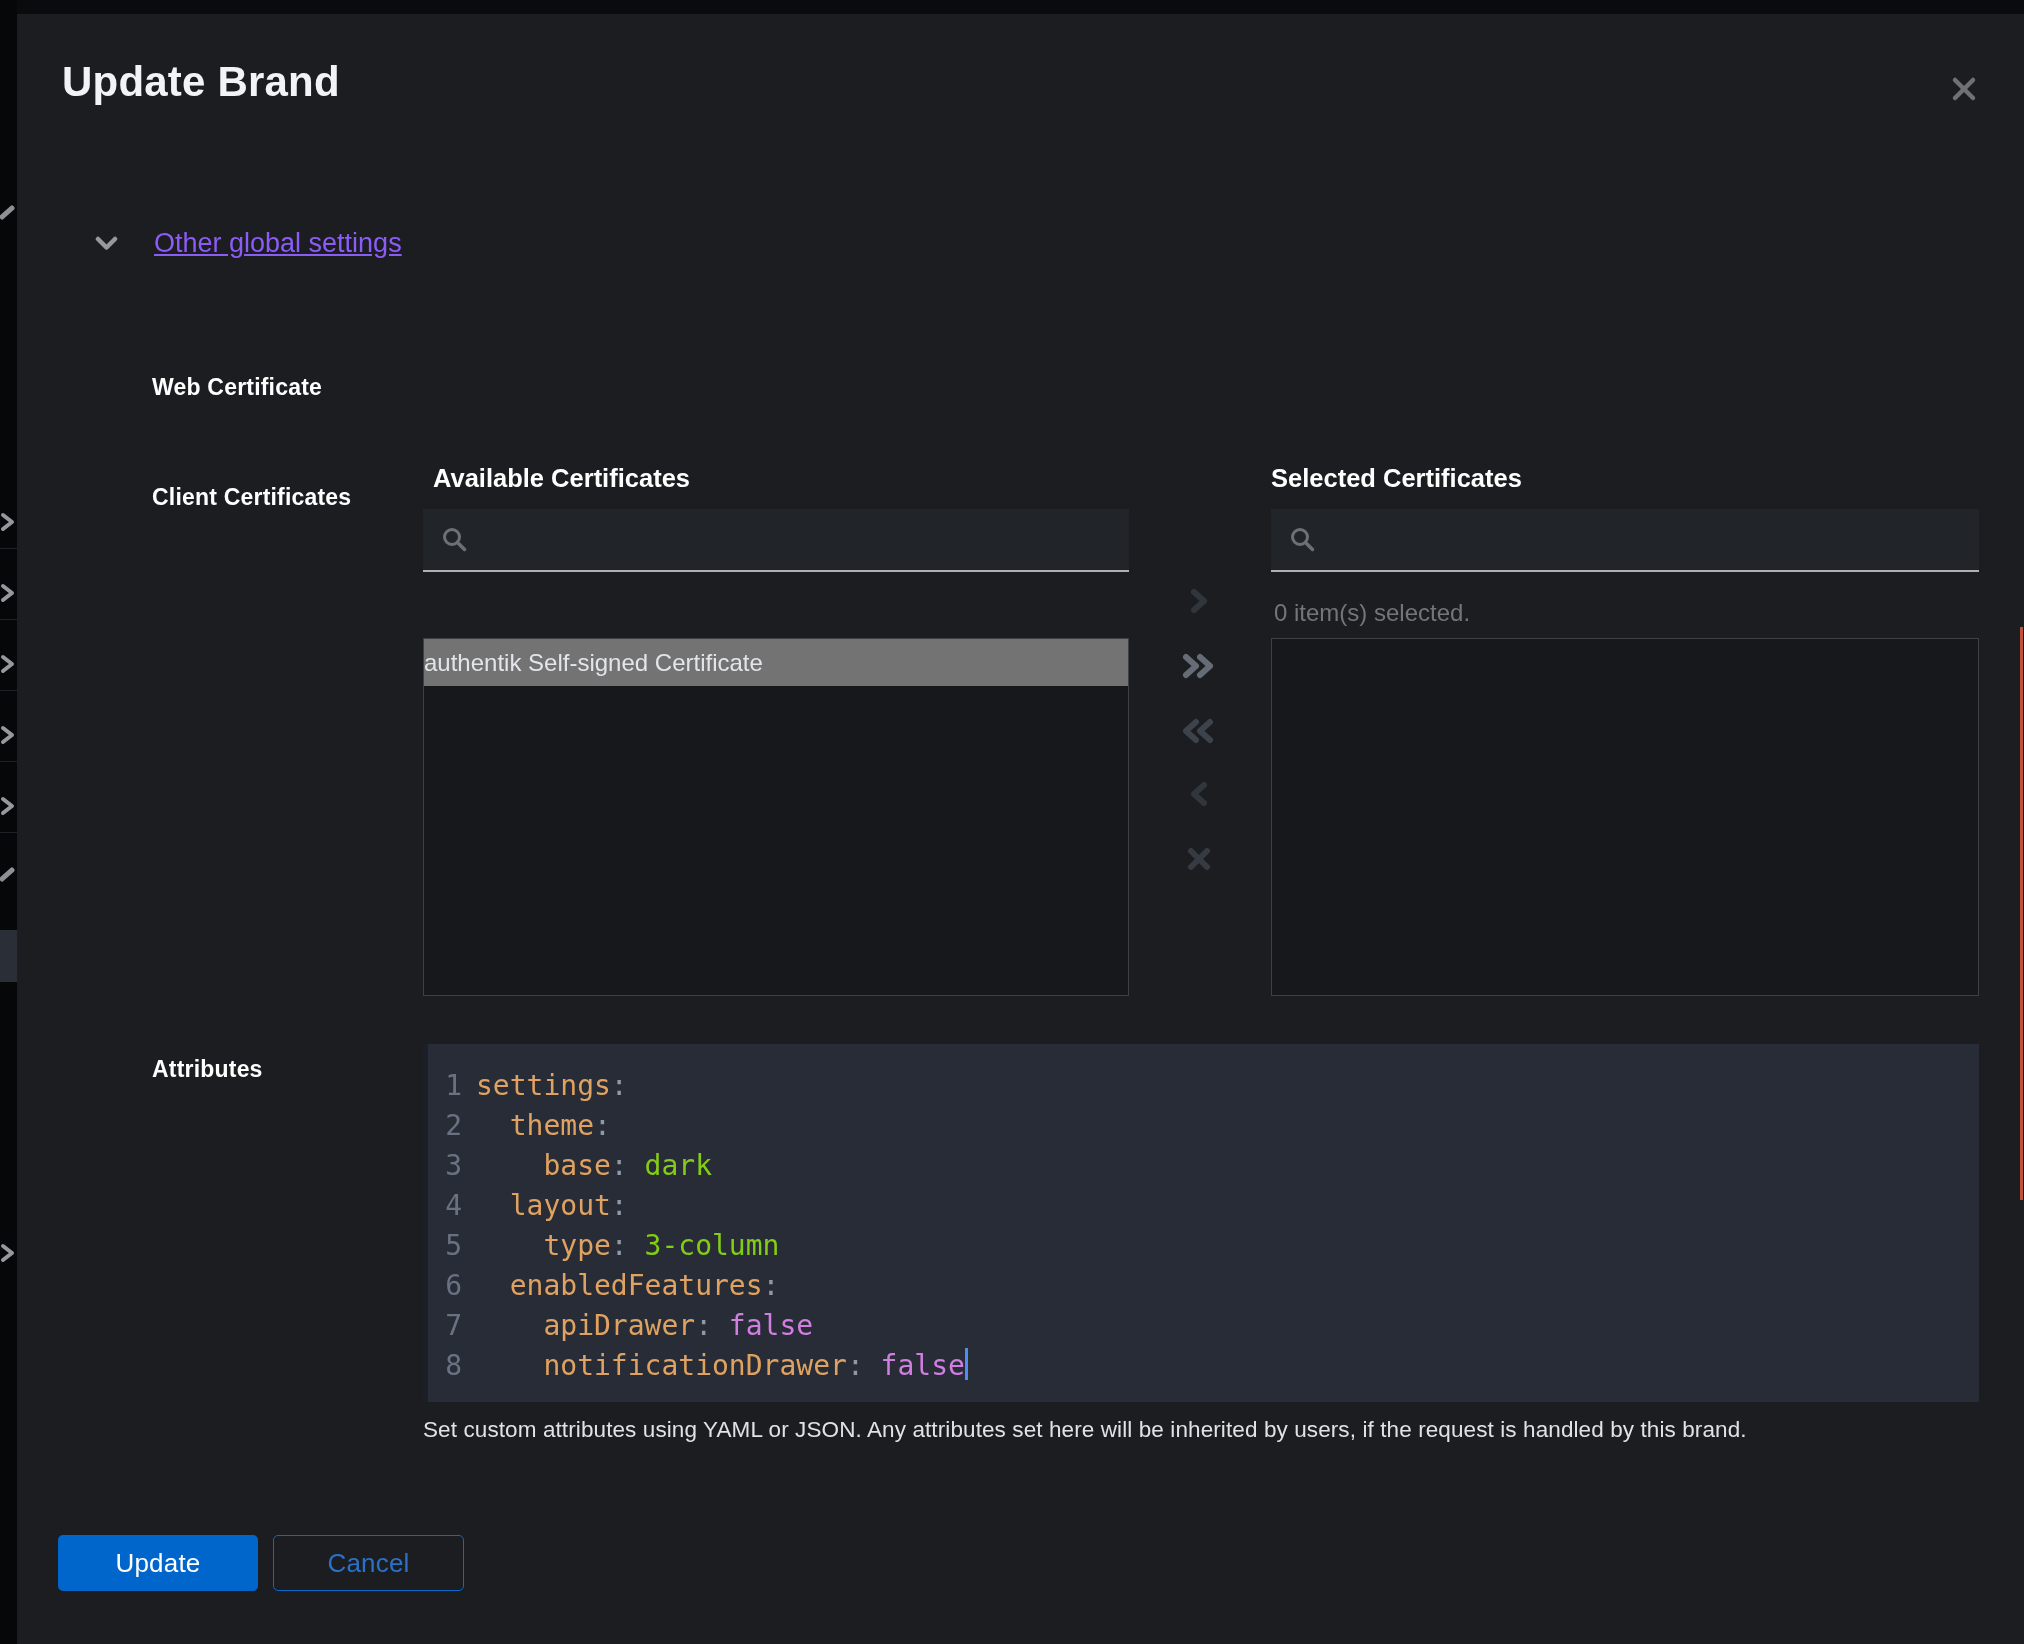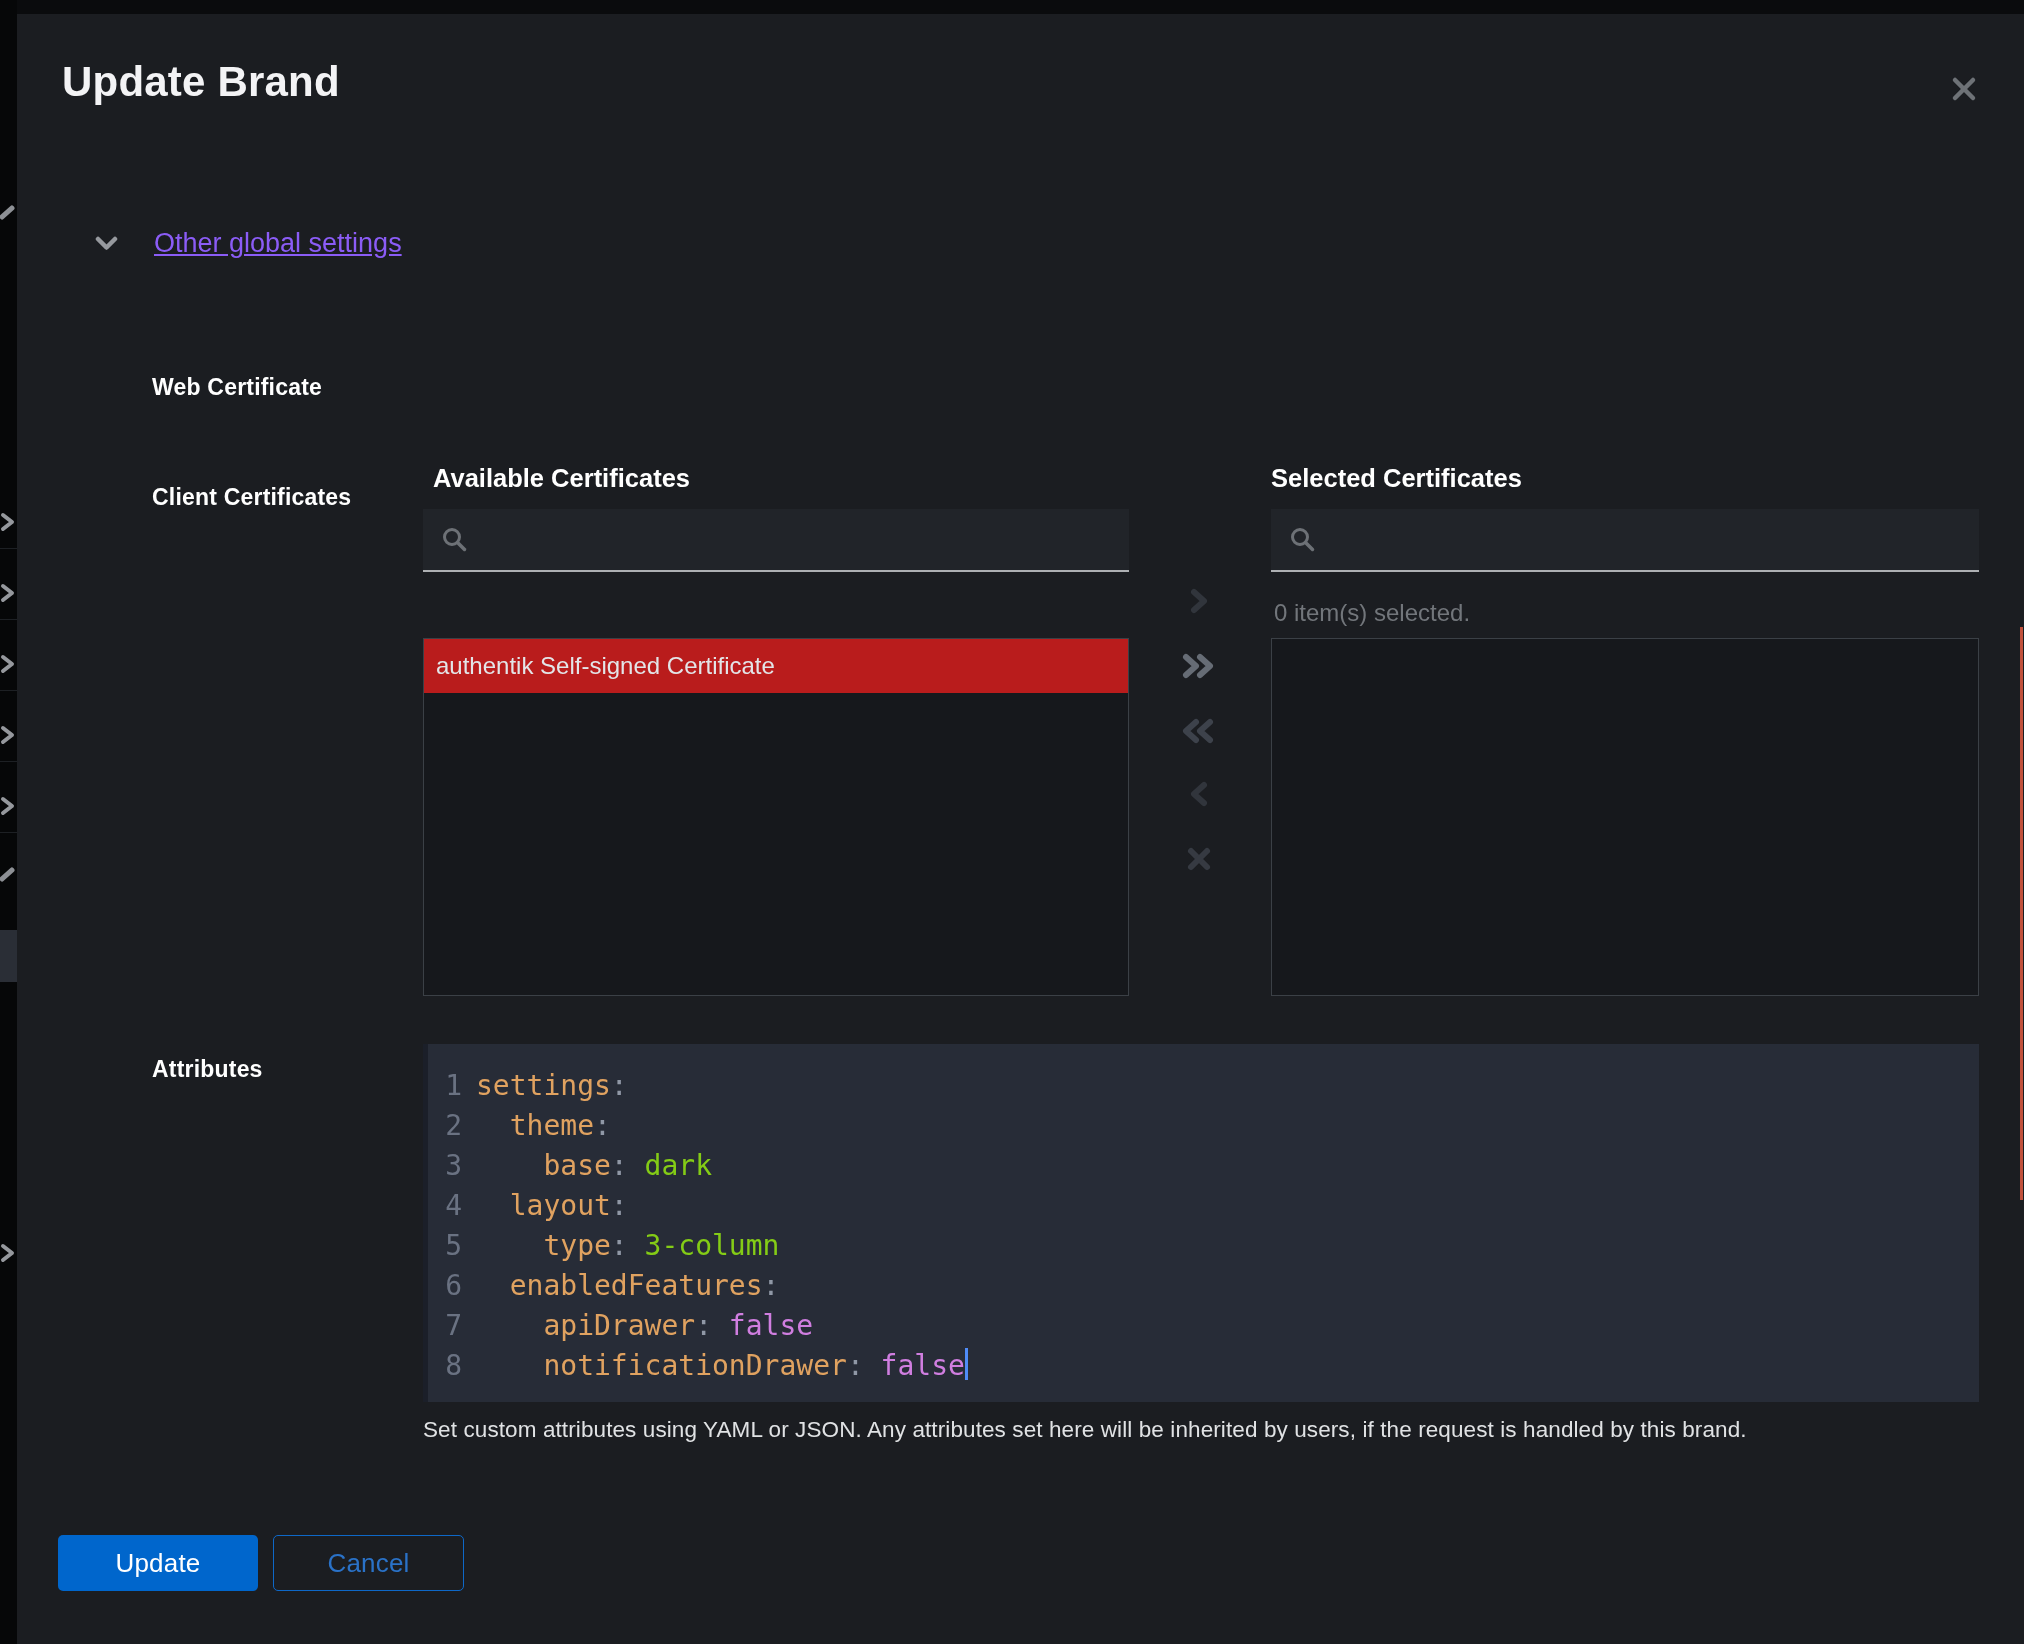--- a/index.html
+++ b/index.html
@@ -51,21 +51,21 @@
   .search-left { left:406px; width:706px; }
   .search-right { left:1254px; width:708px; }
   .search-icon { color:#6d7176; margin-left:18px; display:inline-flex; }
   .search-input { flex:1; background:transparent; border:none; outline:none; color:#e8eaec; font-size:25px; font-family:inherit; padding:0 14px; height:100%; }
 
   .sel-status { position:absolute; left:1257px; top:585px; font-size:24px; color:#72767b; }
 
   .listbox { position:absolute; top:624px; height:358px; background:#16181c; border:1px solid #3b4046; }
   .list-left { left:406px; width:706px; }
   .list-right { left:1254px; width:708px; }
-  .list-item { height:54px; background:#b91c1c; display:flex; align-items:center; padding:0 12px; font-size:24px; color:#e3e5e8; cursor:pointer; }
+  .list-item { height:47px; background:#737373; display:flex; align-items:center; padding:0 0; font-size:24px; color:#e3e5e8; cursor:pointer; }
 
   .transfer-btn { position:absolute; left:1156px; width:52px; height:48px; background:none; border:none; display:flex; align-items:center; justify-content:center; cursor:pointer; }
   .t-add       { top:563px; color:#31353c; }
   .t-addall    { top:628px; color:#666c75; }
   .t-removeall { top:693px; color:#3d424b; }
   .t-remove    { top:756px; color:#31353c; }
   .t-clear     { top:821px; color:#363a42; }
 
   .code-editor {
     position:absolute; left:406px; top:1030px; width:1556px; height:358px;

